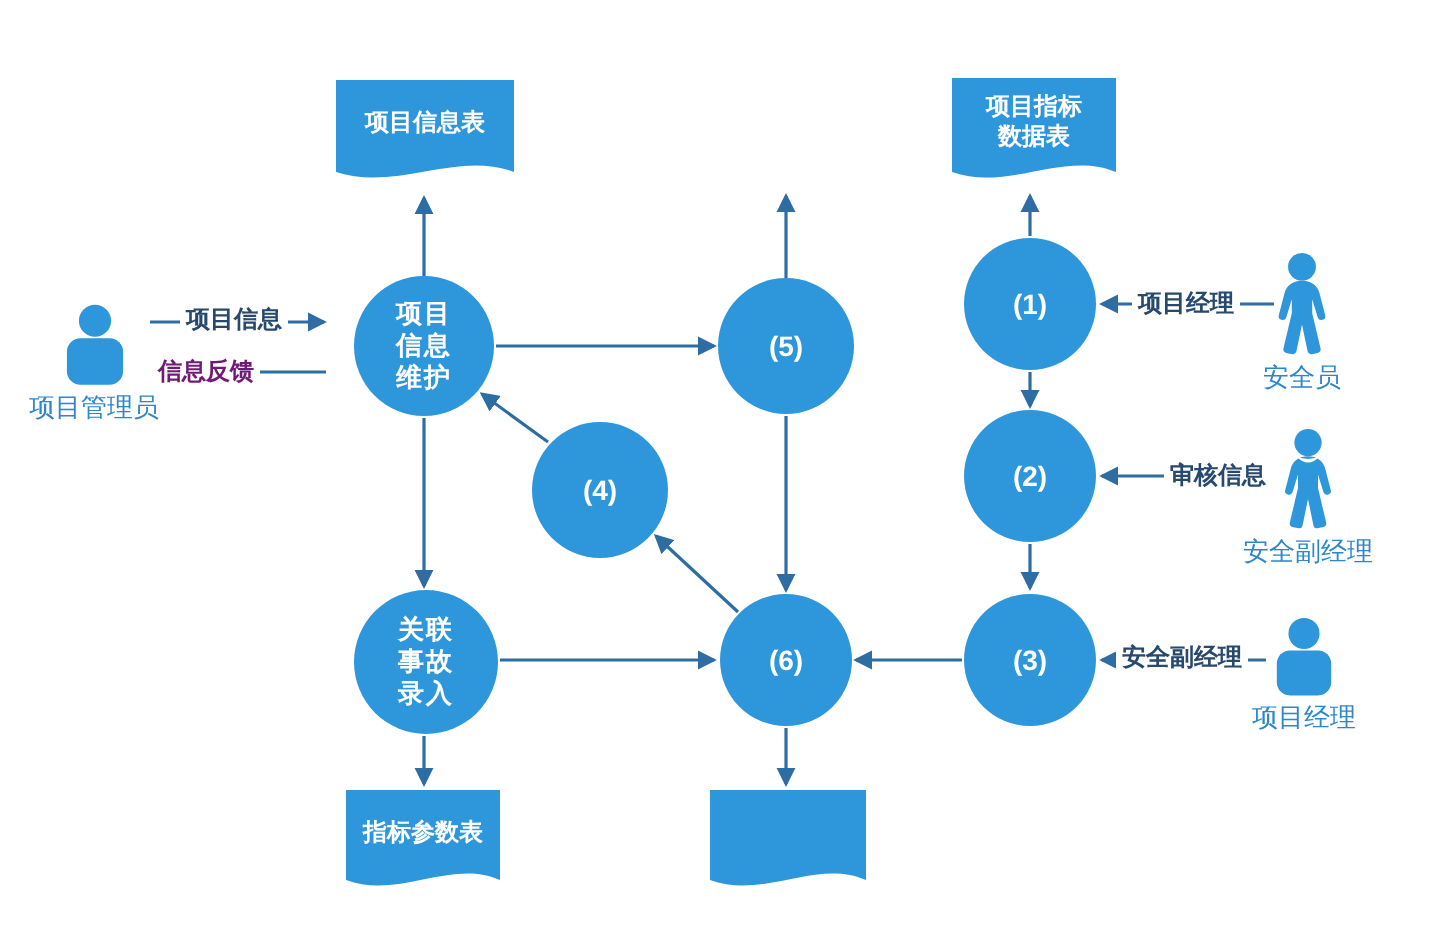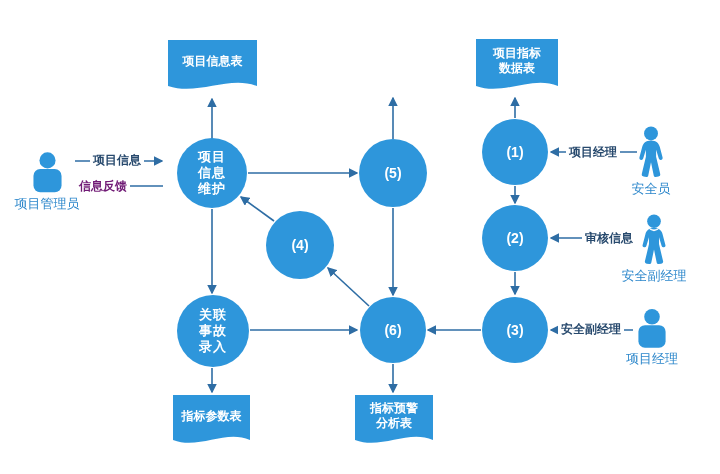--- a/index.html
+++ b/index.html
@@ -81,24 +81,20 @@
         <path d="M0,0 H77 V45 C 52.36000000000001,34 26.180000000000003,55 0,45 Z" fill="#2E96DB"></path>
       </svg>
       <div class="doc-text">
         <span>指标参数表</span>
       </div>
     </div>
     <div class="document" style="left: 355px; top: 395px; width: 78px; height: 52px;">
       <svg width="78" height="52">
         <path d="M0,0 H78 V45 C 53.040000000000006,34 26.520000000000003,55 0,45 Z" fill="#2E96DB"></path>
       </svg>
-      <div class="doc-text">
-        <span>指标预警</span>
-        <span>分析表</span>
-      </div>
     </div>
     <div class="circle multi" style="left: 177px; top: 138px; width: 70px; height: 70px; background: rgb(46, 150, 219); color: rgb(255, 255, 255);">
       <span>项目</span>
       <span>信息</span>
       <span>维护</span>
     </div>
     <div class="circle num" style="left: 359px; top: 139px; width: 68px; height: 68px; background: rgb(46, 150, 219); color: rgb(255, 255, 255);">
       <span>(5)</span>
     </div>
     <div class="circle num" style="left: 482px; top: 119px; width: 66px; height: 66px; background: rgb(46, 150, 219); color: rgb(255, 255, 255);">

